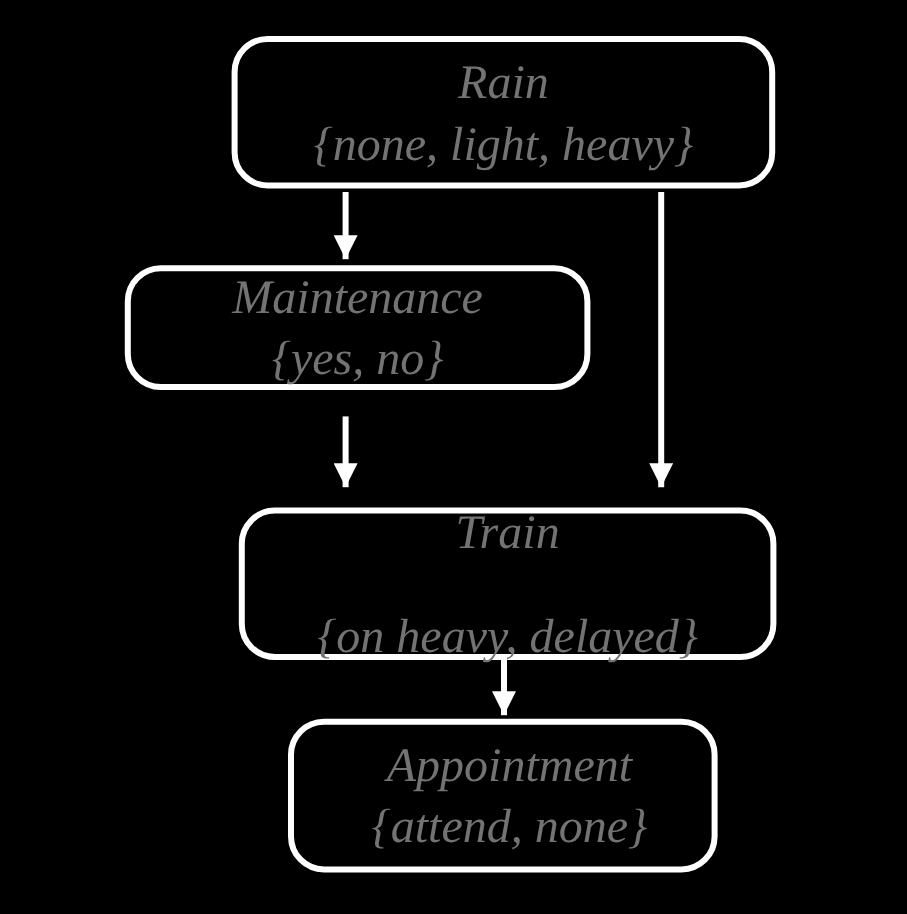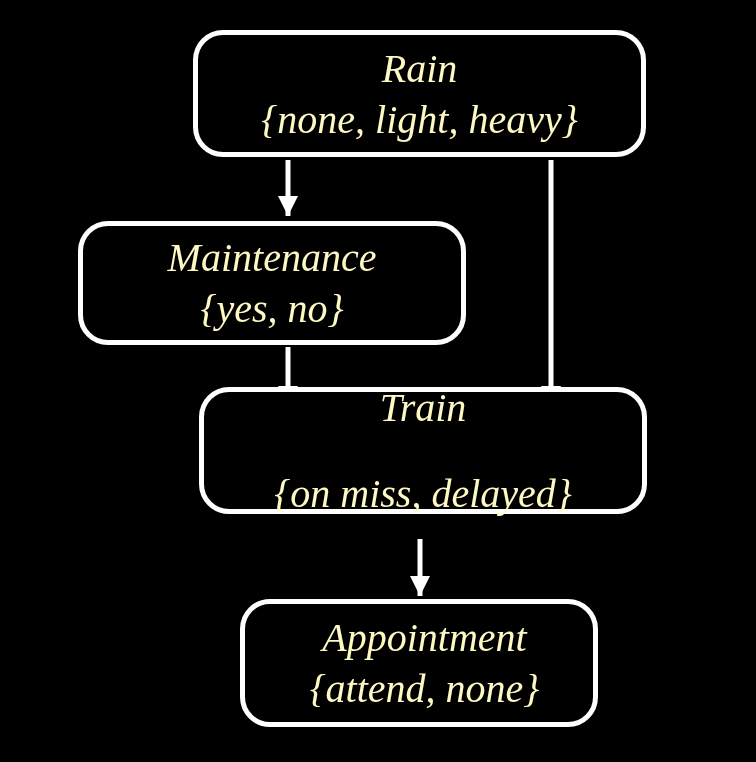--- a/index.html
+++ b/index.html
@@ -22,38 +22,38 @@
     width: 756px;
     height: 762px;
     z-index: 1;
   }
   .node {
     position: absolute;
     box-sizing: border-box;
     border: 5px solid #ffffff;
     border-radius: 30px;
     background: #000000;
-    color: #fef9c3;
+    color: #737373;
     display: flex;
     flex-direction: column;
     justify-content: center;
     align-items: center;
     text-align: center;
     z-index: 2;
     font-style: italic;
     font-size: 40px;
     line-height: 51px;
     white-space: nowrap;
   }
   .node-title, .node-values {
     display: block;
   }
   #node-rain        { left: 193px; top:  30px; width: 453px; height: 127px; }
-  #node-maintenance { left:  78px; top: 221px; width: 388px; height: 124px; }
-  #node-train       { left: 199px; top: 387px; width: 448px; height: 127px; gap: 35px; }
+  #node-maintenance { left:  104px; top: 221px; width: 388px; height: 104px; }
+  #node-train       { left: 199px; top: 423px; width: 448px; height: 127px; gap: 35px; }
   #node-appointment { left: 240px; top: 599px; width: 358px; height: 128px; padding-left: 11px; }
 </style>
 </head>
 <body>
 
 <div id="canvas">
 
   <svg class="edges-layer" width="756" height="762" viewBox="0 0 756 762" aria-hidden="true">
     <defs>
       <marker id="arrowhead" viewBox="0 0 10 10" refX="10" refY="5" markerWidth="4" markerHeight="4" orient="auto">
@@ -71,21 +71,21 @@
     <span class="node-values">{none, light, heavy}</span>
   </div>
 
   <div class="node" id="node-maintenance">
     <span class="node-title">Maintenance</span>
     <span class="node-values">{yes, no}</span>
   </div>
 
   <div class="node" id="node-train">
     <span class="node-title">Train</span>
-    <span class="node-values">{on miss, delayed}</span>
+    <span class="node-values">{on heavy, delayed}</span>
   </div>
 
   <div class="node" id="node-appointment">
     <span class="node-title">Appointment</span>
     <span class="node-values">{attend, none}</span>
   </div>
 
 </div>
 
 </body></html>

